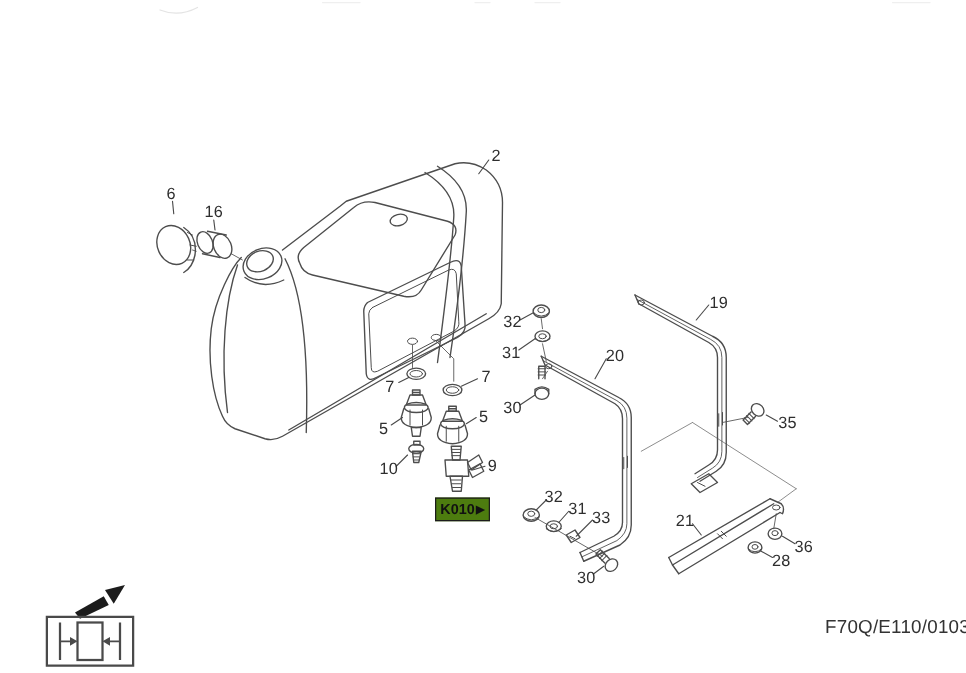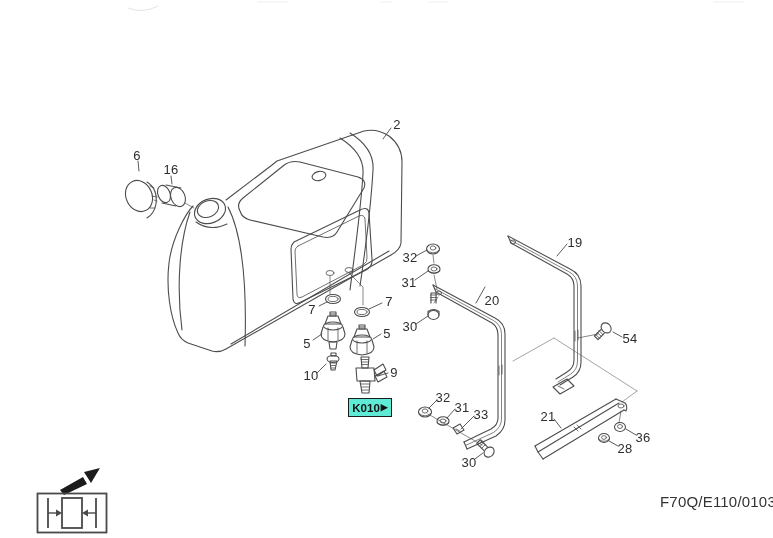--- a/index.html
+++ b/index.html
@@ -9,21 +9,21 @@
   }
   #diagram-svg{position:absolute;left:0;top:0;}
   .callout{
     position:absolute;transform:translate(-50%,-50%);
     font-size:13px;color:#2e2e2e;letter-spacing:0.2px;line-height:1;
     user-select:none;white-space:nowrap;
   }
   #ref-box{
     position:absolute;left:348px;top:398px;width:42px;height:17px;
     border:1.6px solid #1c1c1c;display:flex;align-items:center;justify-content:center;
-    font-size:11.5px;font-weight:bold;color:#111;gap:1px;background:#5eead4;
+    font-size:11.5px;font-weight:bold;color:#111;gap:1px;background:#4d7c0f;
     cursor:pointer;
   }
   #ref-box .arrow{font-size:9px;line-height:1;}
   #drawing-code{
     position:absolute;left:660px;top:493px;width:135px;
     font-size:15px;color:#333;letter-spacing:0.2px;
   }
   .corner-icon{position:absolute;}
 </style>
 </head>
@@ -252,23 +252,23 @@
   <div class="callout" style="left:171px;top:169px">16</div>
   <div class="callout" style="left:312px;top:309px">7</div>
   <div class="callout" style="left:389px;top:301px">7</div>
   <div class="callout" style="left:307px;top:343px">5</div>
   <div class="callout" style="left:387px;top:333px">5</div>
   <div class="callout" style="left:311px;top:375px">10</div>
   <div class="callout" style="left:394px;top:372px">9</div>
   <div class="callout" style="left:410px;top:257px">32</div>
   <div class="callout" style="left:409px;top:282px">31</div>
   <div class="callout" style="left:410px;top:326px">30</div>
-  <div class="callout" style="left:492px;top:300px">20</div>
+  <div class="callout" style="left:492px;top:284px">20</div>
   <div class="callout" style="left:575px;top:242px">19</div>
-  <div class="callout" style="left:630px;top:338px">54</div>
+  <div class="callout" style="left:630px;top:338px">35</div>
   <div class="callout" style="left:548px;top:416px">21</div>
   <div class="callout" style="left:481px;top:414px">33</div>
   <div class="callout" style="left:443px;top:397px">32</div>
   <div class="callout" style="left:462px;top:407px">31</div>
   <div class="callout" style="left:469px;top:462px">30</div>
   <div class="callout" style="left:643px;top:437px">36</div>
   <div class="callout" style="left:625px;top:448px">28</div>
 
   <div id="ref-box">
     <span>K010</span>

